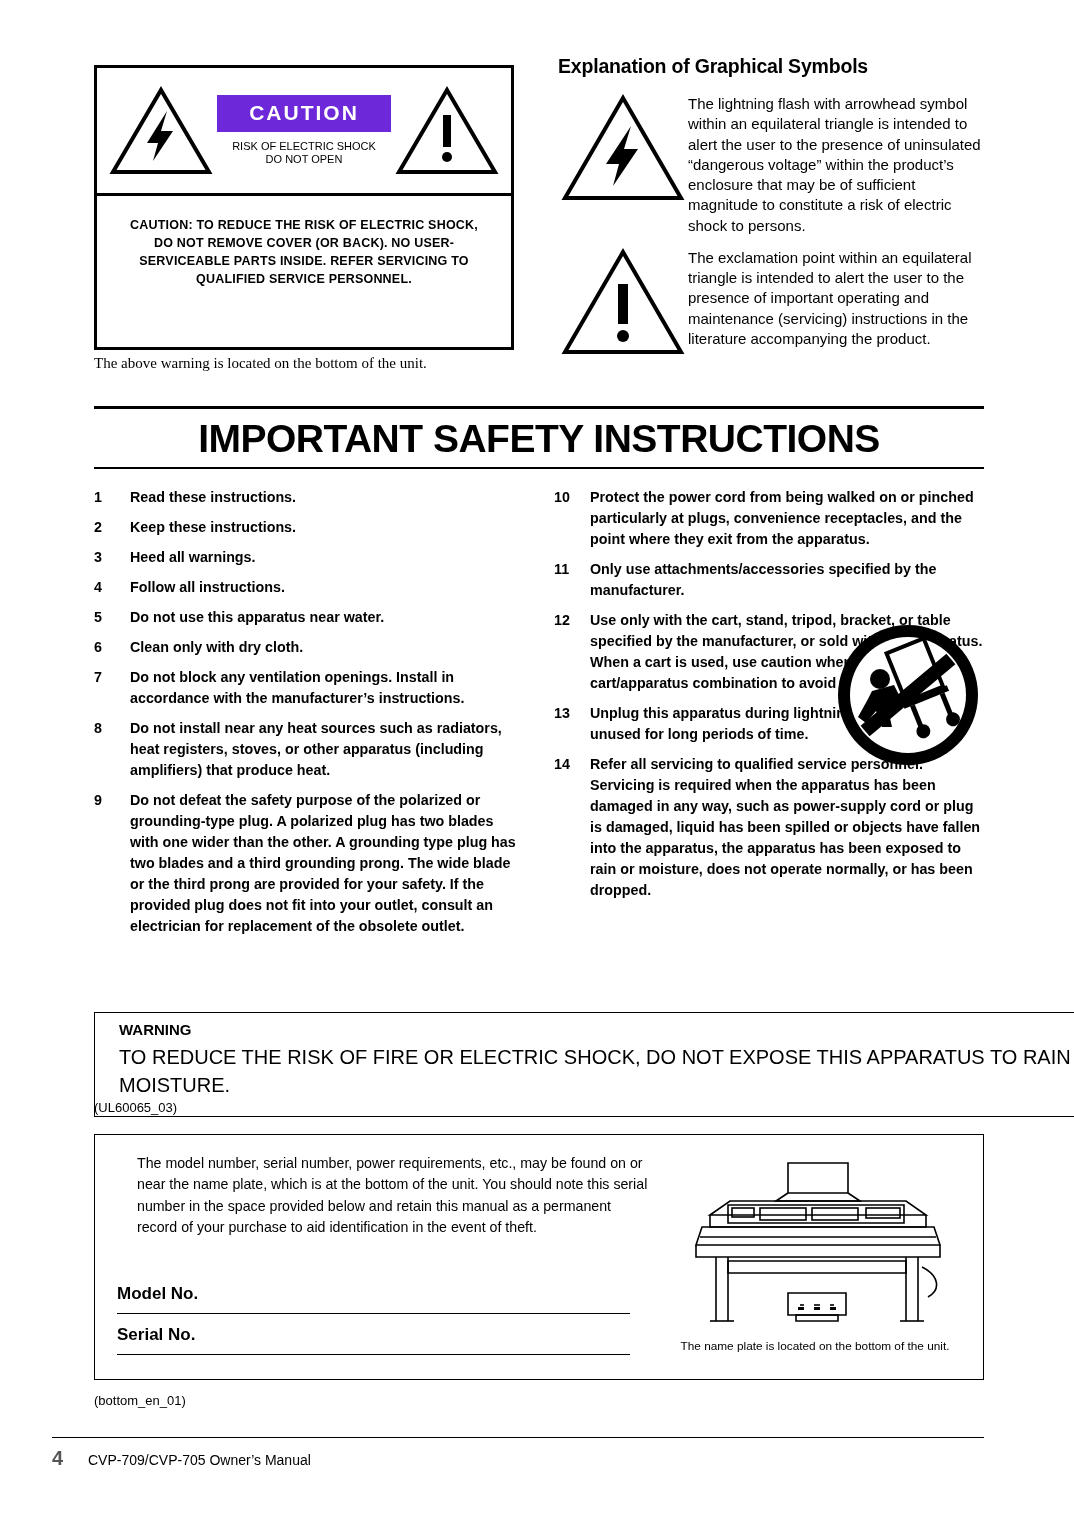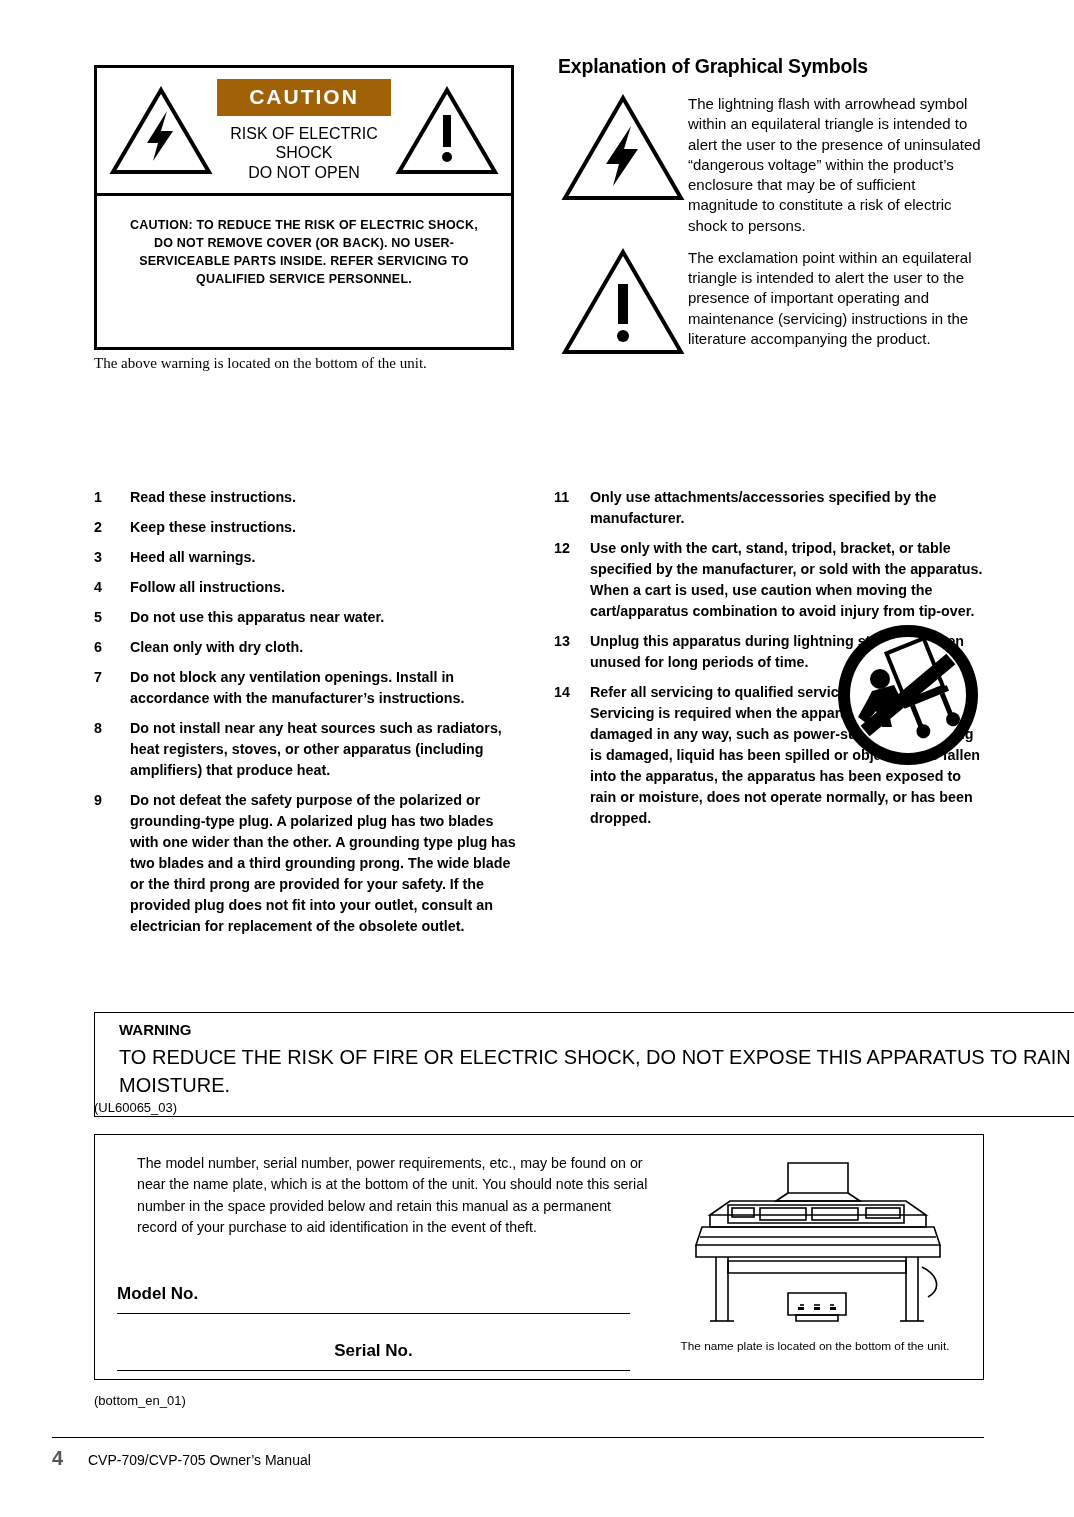--- a/index.html
+++ b/index.html
@@ -56,30 +56,30 @@
     width: 104px;
     height: 92px;
   }
   .tri svg { display: block; }
   .caution-center {
     flex: 1;
     text-align: center;
     padding: 0 4px;
   }
   .caution-word {
-    background: #a16207;
+    background: #6d28d9;
     color: #fff;
     font-weight: bold;
     font-size: 21px;
     letter-spacing: 2px;
     padding: 6px 0 7px;
     margin-bottom: 8px;
   }
   .caution-sub {
-    font-size: 16px;
+    font-size: 11px;
     line-height: 1.22;
     font-weight: normal;
   }
   .caution-bottom {
     padding: 20px 26px;
     text-align: center;
     font-size: 12.5px;
     font-weight: bold;
     line-height: 1.45;
     letter-spacing: 0.2px;
@@ -233,21 +233,21 @@
     font-weight: bold;
     margin-bottom: 8px;
     margin-top: 15px;
   }
   .field-line {
     border-bottom: 1.6px solid #000;
     height: 1px;
     width: 513px;
   }
   .field-model { top: 134px; }
-  .field-serial { top: 191px; text-align: center; }
+  .field-serial { top: 175px; }
   .piano-fig {
     position: absolute;
     left: 575px;
     top: 22px;
     width: 295px;
     height: 175px;
   }
   .plate-note {
     position: absolute;
     left: 560px;
@@ -332,20 +332,25 @@
             <polygon points="63,6 121,106 5,106" fill="none" stroke="#000" stroke-width="4"></polygon>
             <rect x="58" y="38" width="10" height="40" fill="#000"></rect>
             <circle cx="63" cy="90" r="6" fill="#000"></circle>
           </svg>
         </div>
         <div class="explain-text">The exclamation point within an equilateral triangle is intended to alert the user to the presence of important operating and maintenance (servicing) instructions in the literature accompanying the product.</div>
       </div>
     </div>
   </div>
 
+  <div class="title-wrap">
+    <div class="rule-thick"></div>
+    <div class="doc-title">IMPORTANT SAFETY INSTRUCTIONS</div>
+    <div class="rule-thin"></div>
+  </div>
 
   <div class="instructions">
 
     <div class="col col-left">
       <div class="item">
         <div class="num">1</div>
         <div class="txt">Read these instructions.</div>
       </div>
       <div class="item">
         <div class="num">2</div>
@@ -375,20 +380,24 @@
         <div class="num">8</div>
         <div class="txt">Do not install near any heat sources such as radiators, heat registers, stoves, or other apparatus (including amplifiers) that produce heat.</div>
       </div>
       <div class="item">
         <div class="num">9</div>
         <div class="txt">Do not defeat the safety purpose of the polarized or grounding-type plug. A polarized plug has two blades with one wider than the other. A grounding type plug has two blades and a third grounding prong. The wide blade or the third prong are provided for your safety. If the provided plug does not fit into your outlet, consult an electrician for replacement of the obsolete outlet.</div>
       </div>
     </div>
 
     <div class="col col-right">
+      <div class="item">
+        <div class="num">10</div>
+        <div class="txt">Protect the power cord from being walked on or pinched particularly at plugs, convenience receptacles, and the point where they exit from the apparatus.</div>
+      </div>
       <div class="item">
         <div class="num">11</div>
         <div class="txt">Only use attachments/accessories specified by the manufacturer.</div>
       </div>
       <div class="item cart-item">
         <div class="num">12</div>
         <div class="txt">Use only with the cart, stand, tripod, bracket, or table specified by the manufacturer, or sold with the apparatus. When a cart is used, use caution when moving the cart/apparatus combination to avoid injury from tip-over.</div>
       </div>
       <div class="item">
         <div class="num">13</div>

